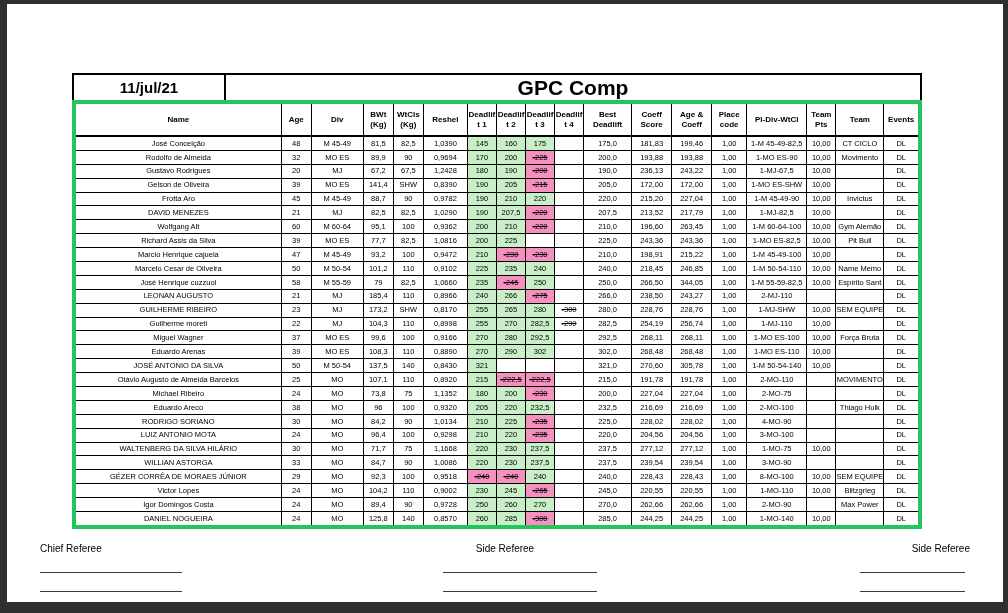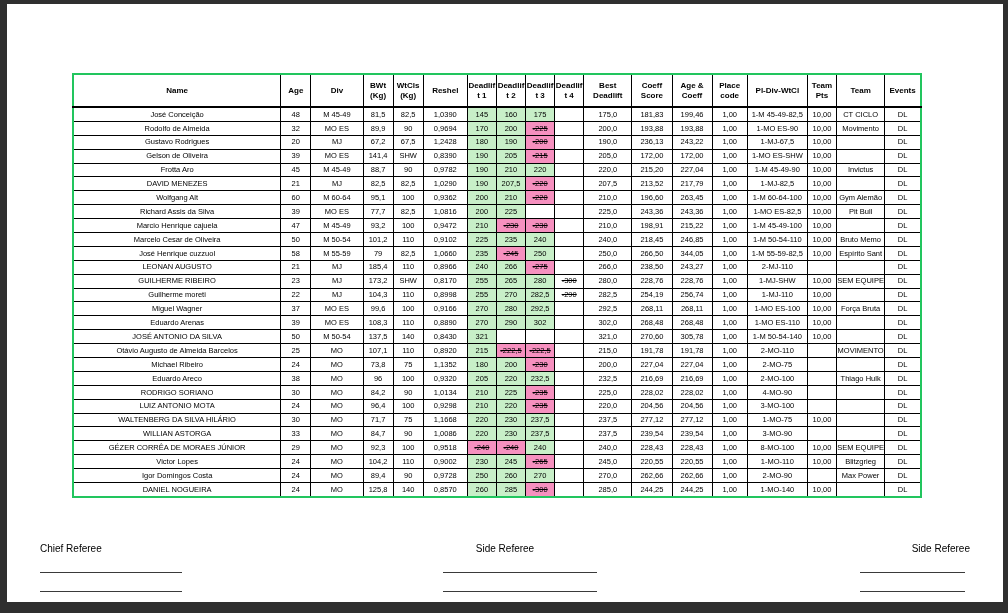--- a/index.html
+++ b/index.html
@@ -4,39 +4,43 @@
 <style>
   html,body{margin:0;padding:0;}
   body{width:1008px;height:613px;background:#2f2f2f;position:relative;
        font-family:"Liberation Sans",sans-serif;color:#000;overflow:hidden;}
   .page{position:absolute;left:7px;top:4px;right:5px;bottom:11px;background:#ffffff;}
   .sheet{position:absolute;left:65px;top:69px;width:850px;}
   .band1{display:flex;height:27px;border:2px solid #000;border-bottom:none;box-sizing:border-box;}
   .date-cell{width:152px;border-right:2px solid #000;display:flex;align-items:center;justify-content:center;
              font-weight:bold;font-size:15px;box-sizing:border-box;}
   .title-cell{flex:1;display:flex;align-items:center;justify-content:center;font-weight:bold;font-size:21px;}
-  table.results{border-collapse:collapse;table-layout:fixed;width:850px;border:2px solid #22c55e;}
+  table.results{border-collapse:collapse;table-layout:fixed;width:850px;border:4px solid #22c55e;}
   table.results th,table.results td{border:1px solid #000;padding:0;text-align:center;
       overflow:hidden;white-space:nowrap;vertical-align:middle;}
   table.results thead th{height:31px;font-size:8px;font-weight:bold;border-bottom:2px solid #000;line-height:1.25;}
   table.results tbody td{height:12.9px;font-size:7.5px;line-height:1;}
   td.good{background:var(--good-bg,#c8efc8);}
   td.fail{background:var(--fail-bg,#f690bf);}
   td.strike{text-decoration:line-through;}
   .f-label{position:absolute;font-size:10px;}
   .f-center{left:0;width:100%;text-align:center;}
   .f-right{right:33px;}
   .sig{position:absolute;border-top:1px solid #3a3a3a;height:0;}
 </style>
 </head>
 <body>
 
 <div class="page">
 
   <div class="sheet">
+    <div class="band1">
+      <div class="date-cell">11/jul/21</div>
+      <div class="title-cell">GPC Comp</div>
+    </div>
     <table class="results">
       <colgroup>
           <col style="width: 207px;">
           <col style="width: 30px;">
           <col style="width: 52px;">
           <col style="width: 30px;">
           <col style="width: 30px;">
           <col style="width: 44px;">
           <col style="width: 29px;">
           <col style="width: 29px;">
@@ -264,21 +268,21 @@
             <td class="good">225</td>
             <td class="good">235</td>
             <td class="good">240</td>
             <td></td>
             <td>240,0</td>
             <td>218,45</td>
             <td>246,85</td>
             <td>1,00</td>
             <td>1-M 50-54-110</td>
             <td>10,00</td>
-            <td>Bruto Memo</td>
+            <td>Name Memo</td>
             <td>DL</td>
           </tr>
           <tr>
             <td>José Henrique cuzzuol</td>
             <td>58</td>
             <td>M 55-59</td>
             <td>79</td>
             <td>82,5</td>
             <td>1,0660</td>
             <td class="good">235</td>

